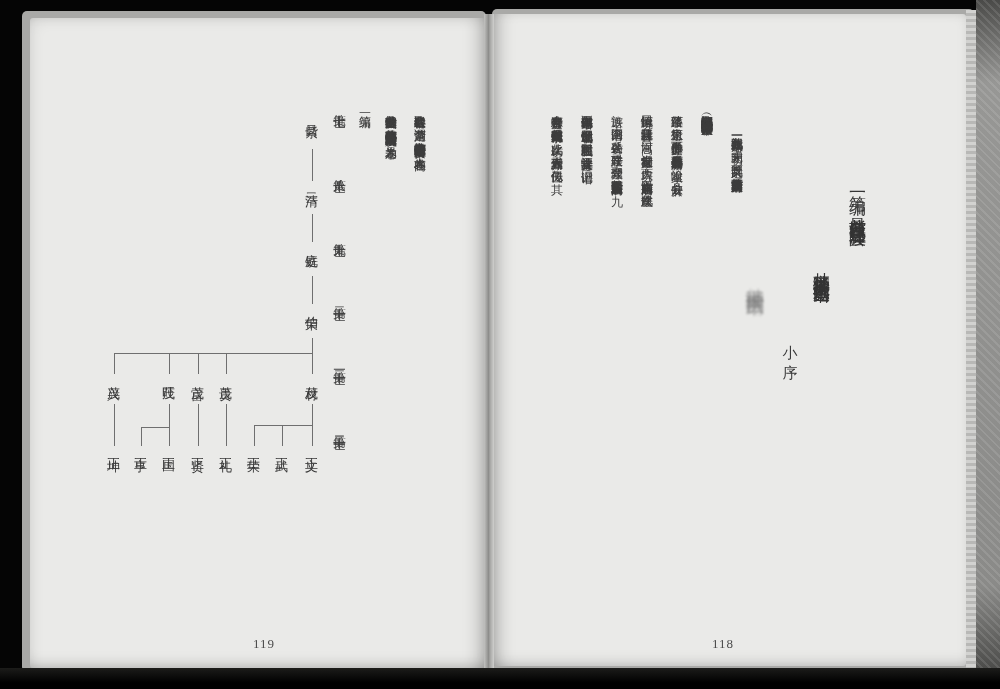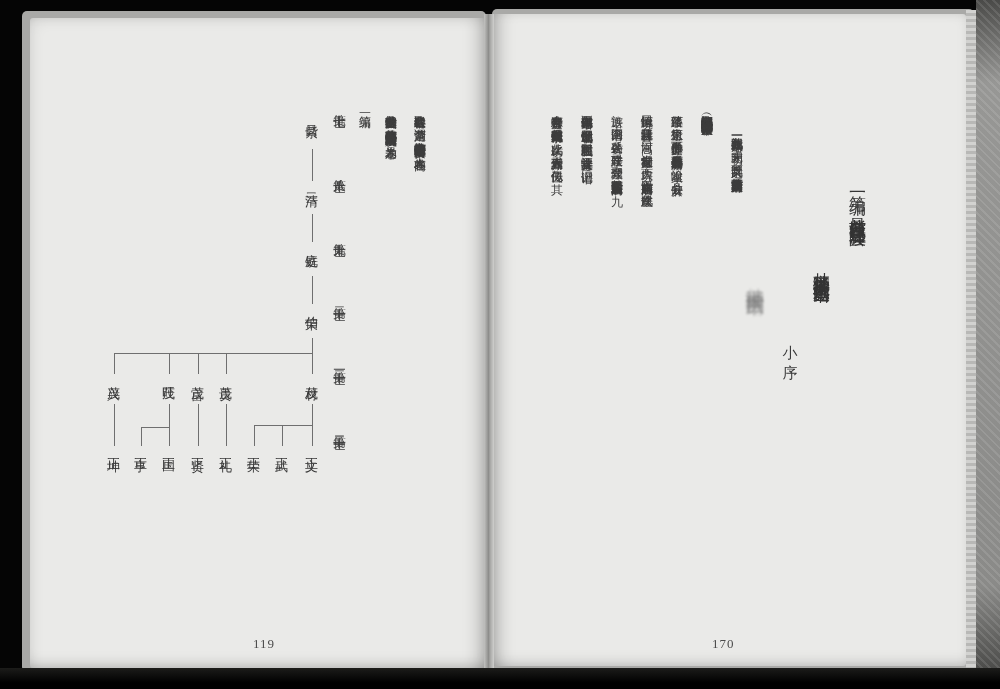--- a/index.html
+++ b/index.html
@@ -57,21 +57,21 @@
   <div class="vtext ghost" style="left:746px;top:272px;">林家垱潘家垸六世族谱图</div>
 
   <div class="vtext body-col" style="left:731px;top:128px;">我族一九一五年旧谱序载　元末明初　因兵燹之乱　昌紫公由江西南昌府南昌县大栗树土</div>
   <div class="vtext body-col" style="left:701px;top:106px;">地迁鄂省荆郡江陵县林家垱潘家垸（现地名为荆州市江陵县沙岗镇林市村苏李家台）落籍谋生</div>
   <div class="vtext body-col" style="left:671px;top:106px;">筚路蓝缕　繁衍生息　而后子孙迁徙亦多　先后有子孙迁居石首县新塚岗　涂家咀　公安县麻</div>
   <div class="vtext body-col" style="left:641px;top:106px;">篆口恒德垸　江陵县舌林口　高河口　资富寺杜家舖　西大垸　施南府巴东县高店　此次重修</div>
   <div class="vtext body-col" style="left:611px;top:106px;">族谱　查阅旧谱　采访各处　寻亲建联　聚众理棼　其中迁居西大垸巴东县高店两支　一九一</div>
   <div class="vtext body-col" style="left:581px;top:106px;">五年旧谱虽谱序有记叙　但谱图却无世次记载　即那时就已失联　江陵县资富寺一支　旧谱记</div>
   <div class="vtext body-col" style="left:551px;top:106px;">有泰忠公迁资富寺　但谱图只载有泰天两代传承　此次采访　亦未查寻到后人　似已失传　其</div>
 
-  <div class="page-num" style="left:712px;top:636px;">170</div>
+  <div class="page-num" style="left:712px;top:636px;">118</div>
 
   <div class="vtext body-col" style="left:414px;top:106px;">余各处皆取得联络　调查清楚　共尚有族众十支分布于江陵石首公安潜江四县市　将在本卷内</div>
   <div class="vtext body-col" style="left:385px;top:106px;">分编辑录各支世次图传　兹将昌紫公自江西迁鄂居林家垱潘家垸六世传承辑为卷首　是为本卷</div>
   <div class="vtext body-col" style="left:359px;top:106px;">第一编</div>
 
   <div class="vtext gen-label" style="left:333px;top:104px;">第十七世</div>
   <div class="vtext gen-label" style="left:333px;top:169px;">第十八世</div>
   <div class="vtext gen-label" style="left:333px;top:233px;">第十九世</div>
   <div class="vtext gen-label" style="left:333px;top:297px;">第二十世</div>
   <div class="vtext gen-label" style="left:333px;top:361px;">第二十一世</div>

